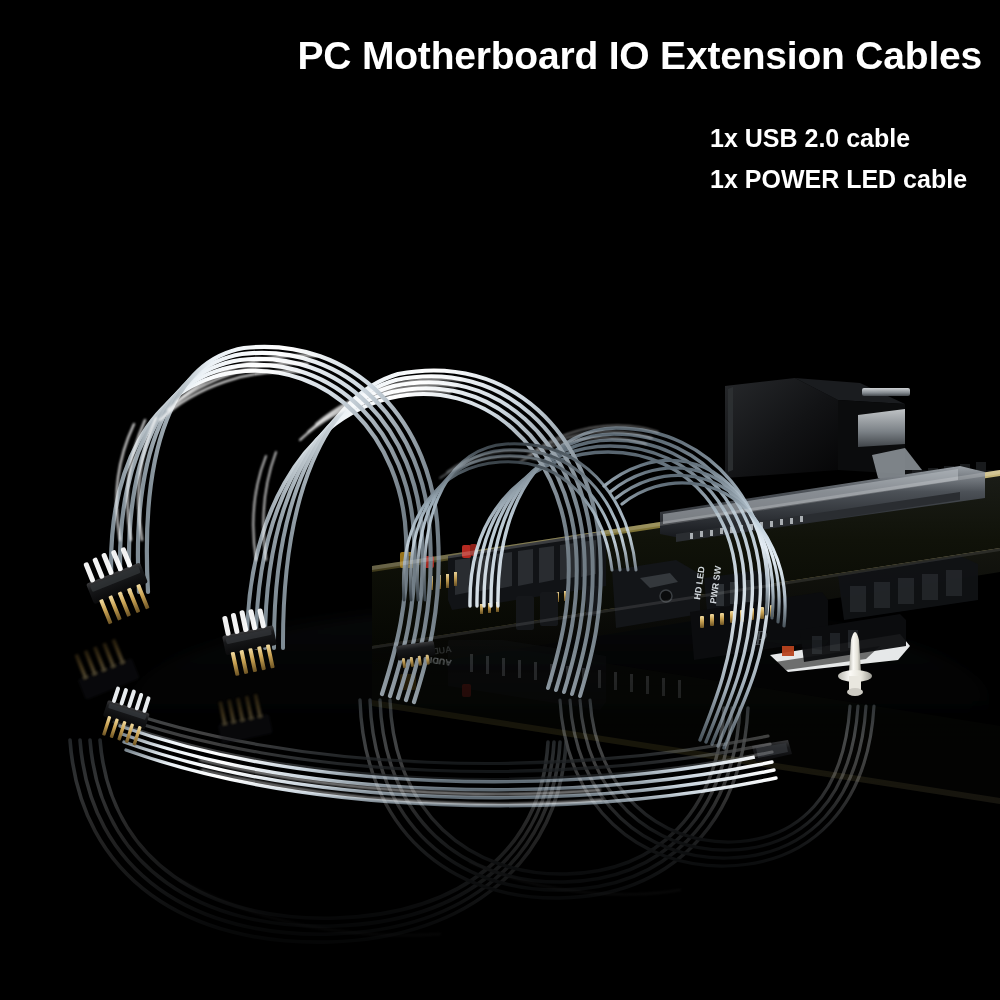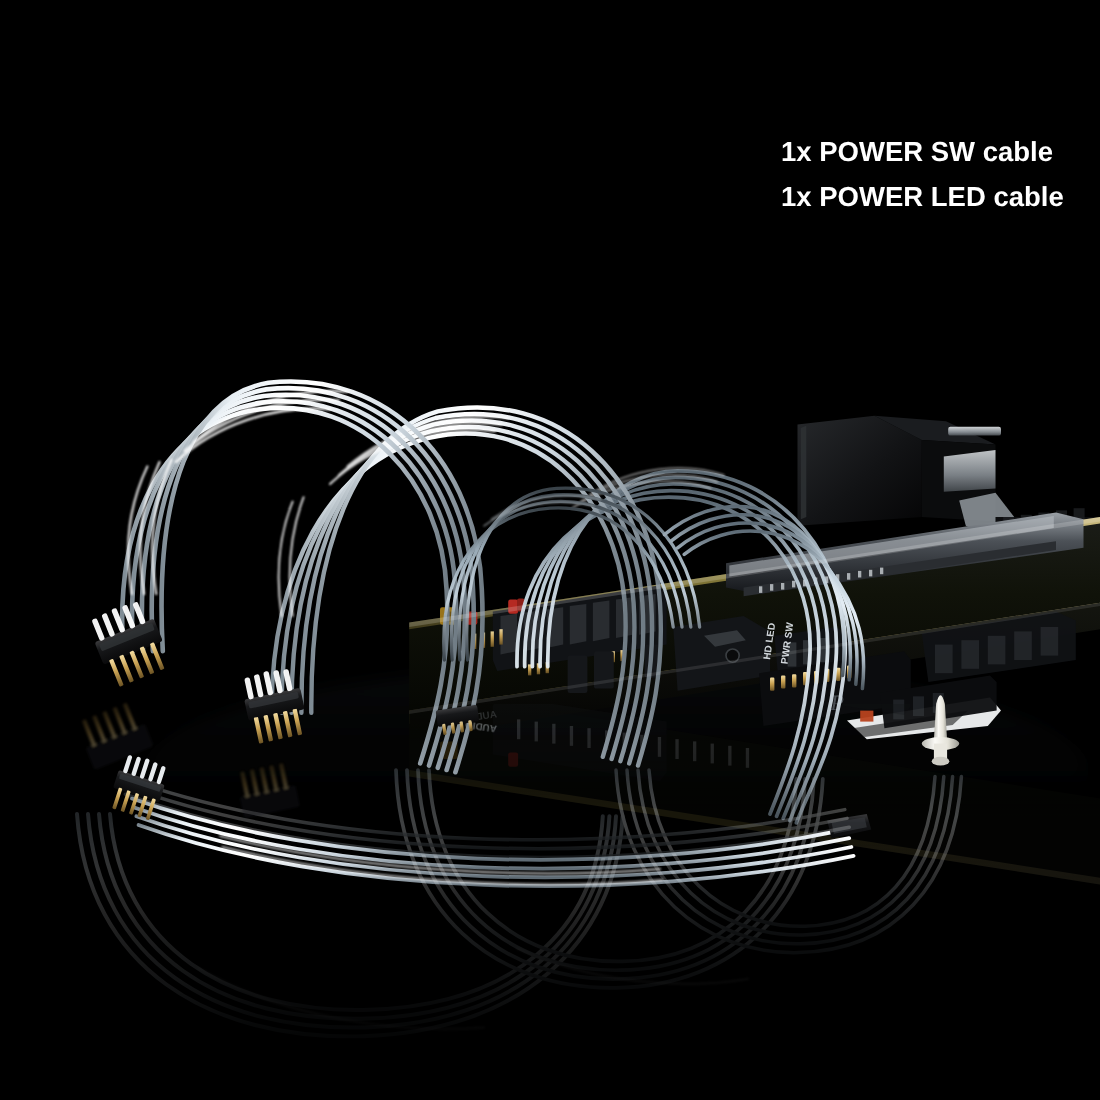--- a/index.html
+++ b/index.html
@@ -575,25 +575,26 @@
 
       <path d="M372 566 L1000 470 L1000 474 L372 570 Z" fill="#ffffff" opacity="0.18"></path>
       <path d="M372 646 L1000 548 L1000 551 L372 649 Z" fill="#ffffff" opacity="0.10"></path>
 
       <rect x="0" y="0" width="1000" height="1000" fill="none"></rect>
     </svg>
   </div>
 
   <div id="text-layer">
 
+    <div class="title">PC Motherboard IO Extension Cables</div>
 
     <ul class="spec-list">
       <li class="spec-item">
         <span class="spec-qty">1x</span>
-        <span class="spec-label">POWER SW cable</span>
+        <span class="spec-label">USB 2.0 cable</span>
       </li>
       <li class="spec-item">
         <span class="spec-qty">1x</span>
         <span class="spec-label">POWER LED cable</span>
       </li>
     </ul>
 
   </div>
 </div>
 

